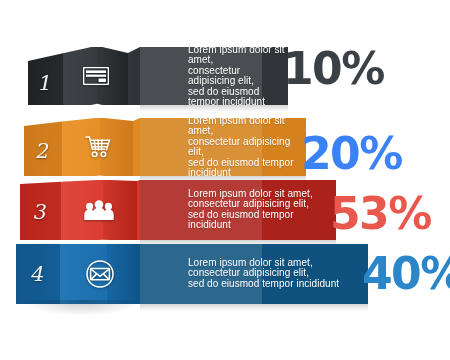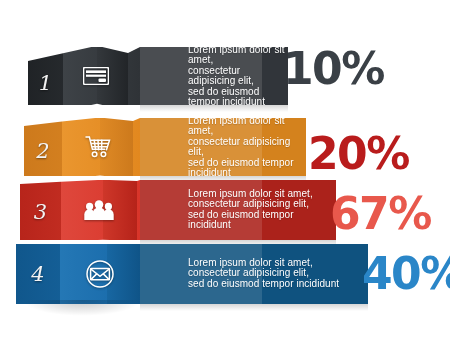--- a/index.html
+++ b/index.html
@@ -143,21 +143,21 @@
               <path d="M1 2 h3.4 l3 12.2 h12.4"></path>
               <path d="M6 5.2 h18.5 l-3 9.5"></path>
               <path d="M9.2 5.2 L10.6 14.7 M13 5.2 L13.6 14.7 M16.8 5.2 L16.6 14.7"></path>
               <path d="M6.6 8.6 H23.3 M7.5 11.8 H22.2"></path>
               <circle cx="9.6" cy="19.2" r="2.3"></circle>
               <circle cx="18.4" cy="19.2" r="2.3"></circle>
             </g>
           </svg>
         </div>
       </div>
-      <div class="pct" style="left: 308px; top: 14px; color: #b91c1c;">20%</div>
+      <div class="pct" style="left: 301px; top: 14px; color: #3b82f6;">20%</div>
     </div>
     <div class="row" style="top: 180px; height: 60px;">
       <div class="panelshadow" style="left: 140px; width: 196px; top: 60px;"></div>
       <div class="panel" style="left: 140px; width: 196px; background: rgb(171, 34, 27);">
         <div class="sheen"></div>
         <div class="ptext">Lorem ipsum dolor sit amet,
 consectetur adipisicing elit,
 sed do eiusmod tempor incididunt</div>
       </div>
       <div class="fold">
@@ -172,21 +172,21 @@
               <circle cx="5.6" cy="6.4" r="3.6"></circle>
               <path d="M0.3 20 v-5.6 a5.3 5.3 0 0 1 10.6 0 V20 Z"></path>
               <circle cx="24.4" cy="6.4" r="3.6"></circle>
               <path d="M19.1 20 v-5.6 a5.3 5.3 0 0 1 10.6 0 V20 Z"></path>
               <circle cx="15" cy="4.6" r="4.3"></circle>
               <path d="M8.7 20 v-6.4 a6.3 6.3 0 0 1 12.6 0 V20 Z"></path>
             </g>
           </svg>
         </div>
       </div>
-      <div class="pct" style="left: 330px; top: 12px; color: rgb(232, 88, 76);">67%</div>
+      <div class="pct" style="left: 330px; top: 12px; color: rgb(232, 88, 76);">53%</div>
     </div>
     <div class="row" style="top: 244px; height: 60px;">
       <div class="panelshadow" style="left: 140px; width: 228px; top: 60px;"></div>
       <div class="panel" style="left: 140px; width: 228px; background: rgb(15, 82, 127);">
         <div class="sheen"></div>
         <div class="ptext">Lorem ipsum dolor sit amet,
 consectetur adipisicing elit,
 sed do eiusmod tempor incididunt</div>
       </div>
       <div class="fold">

